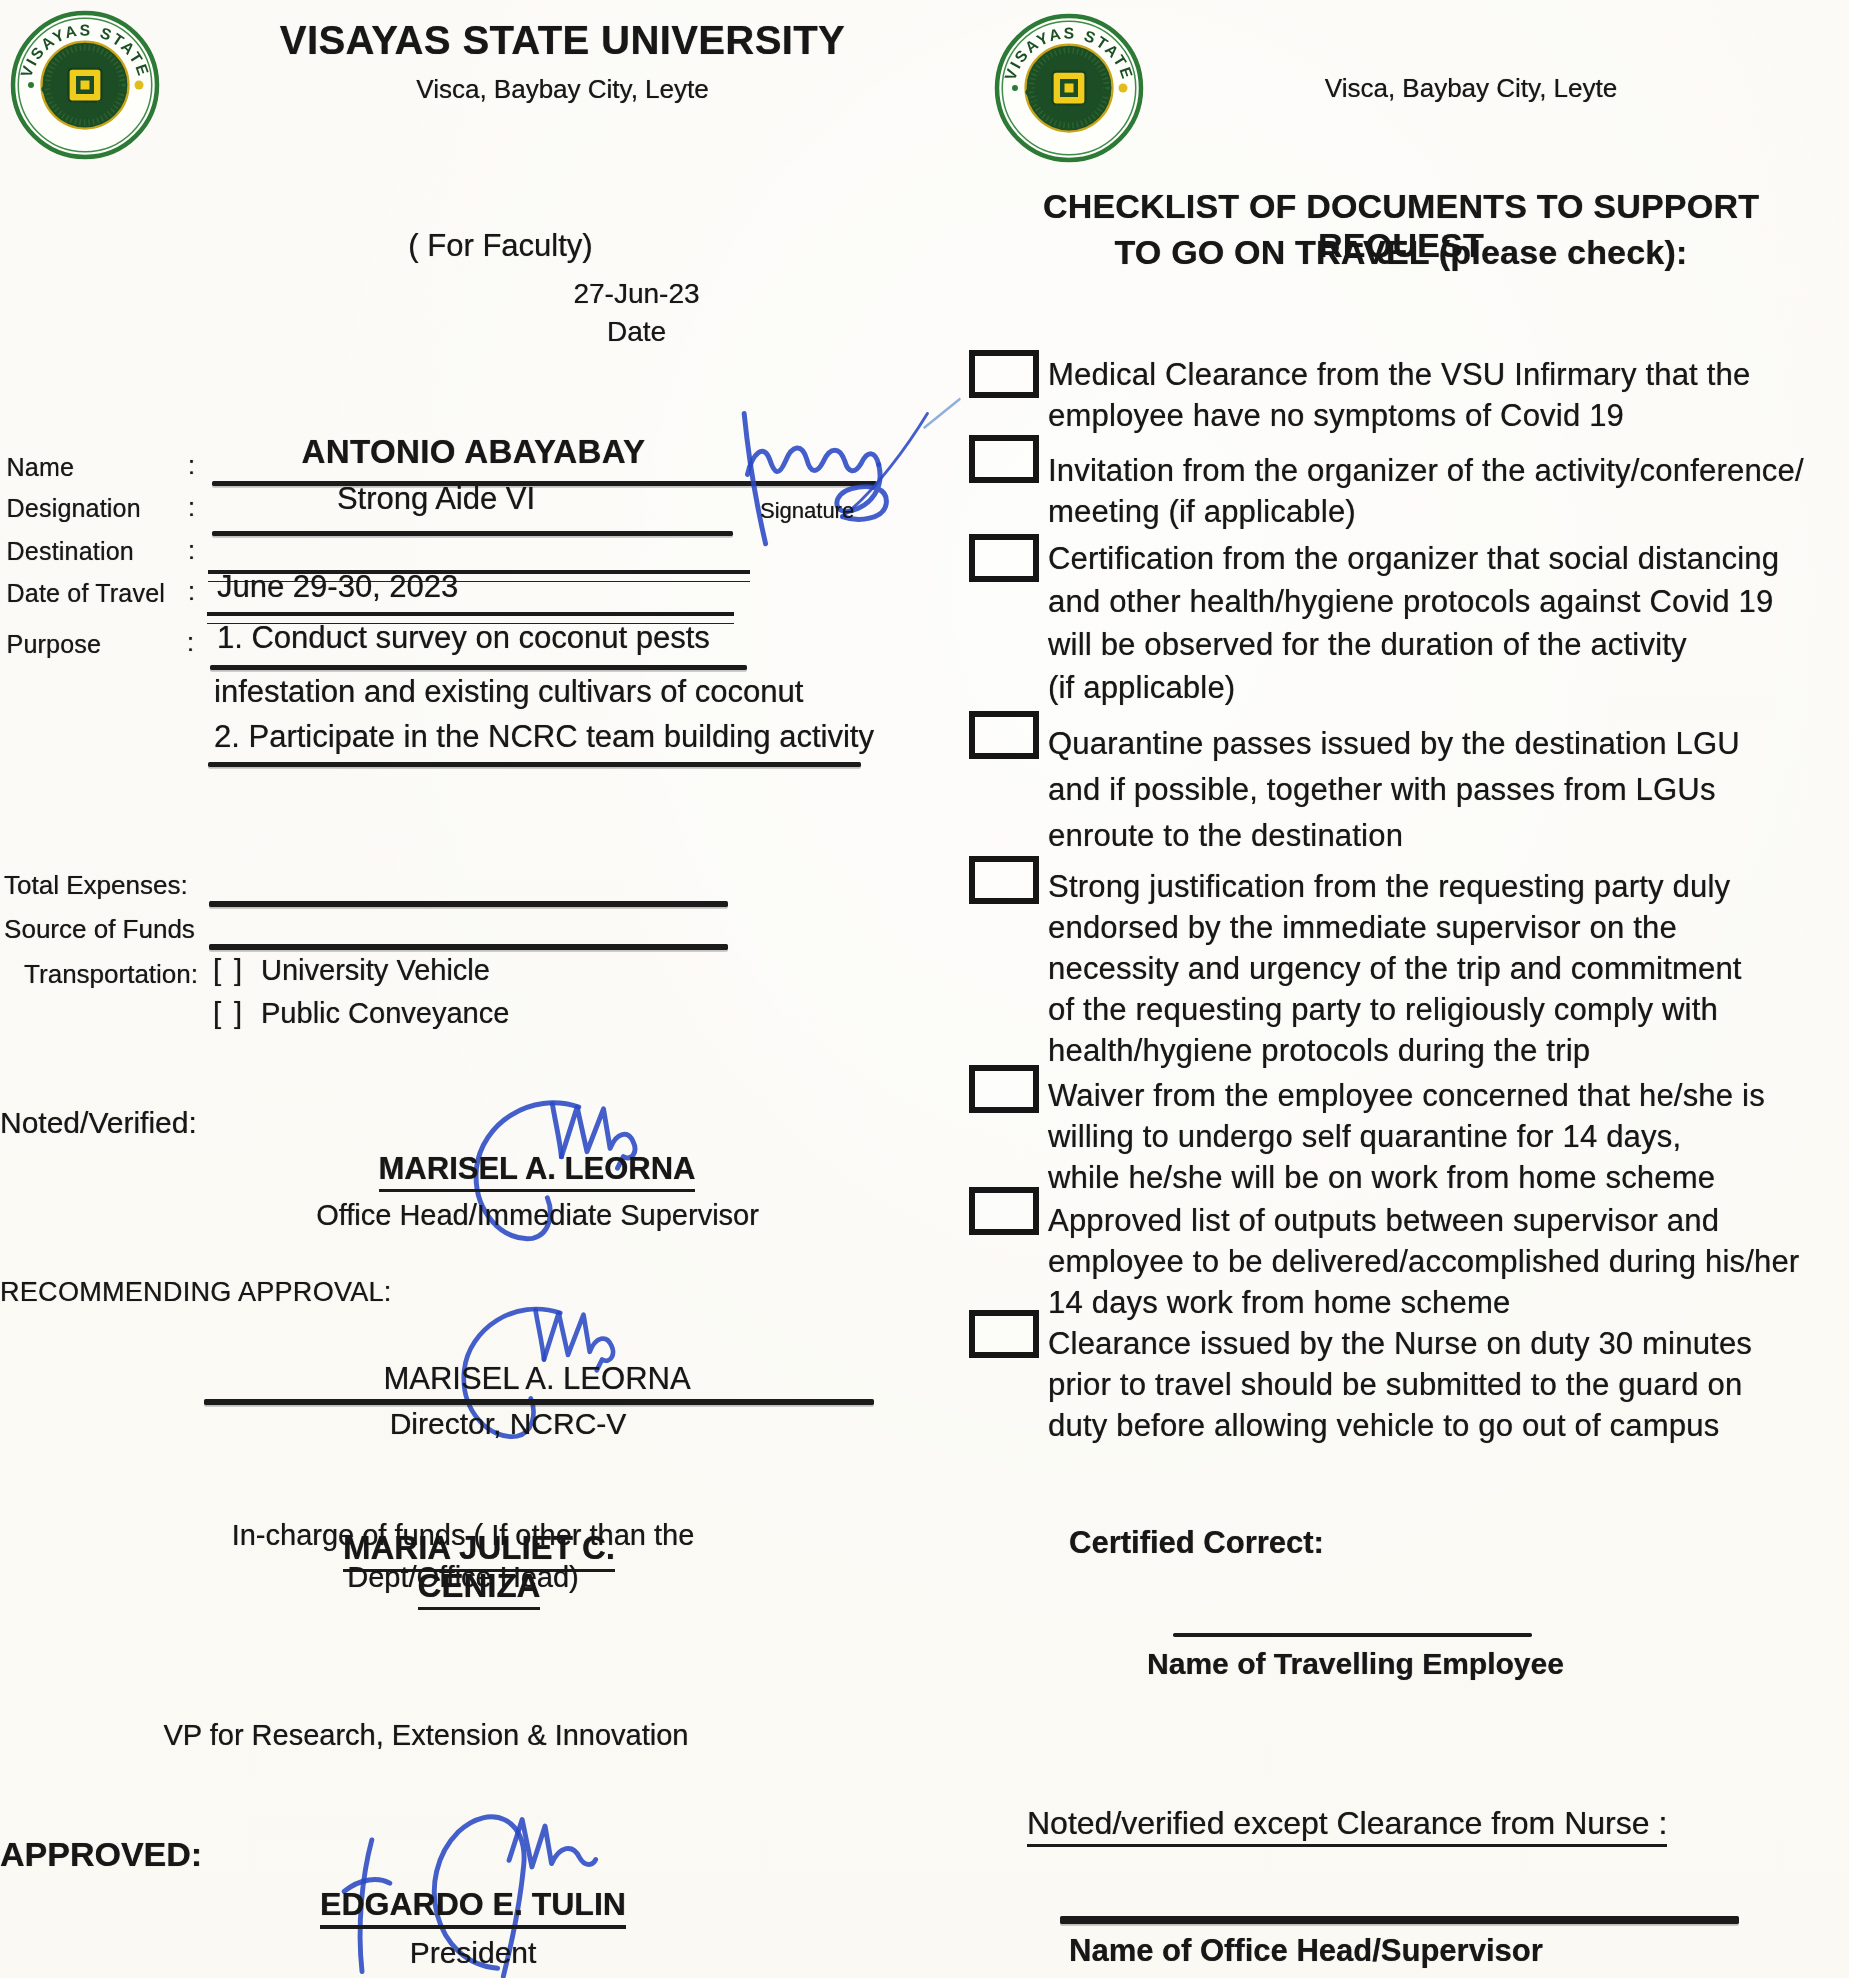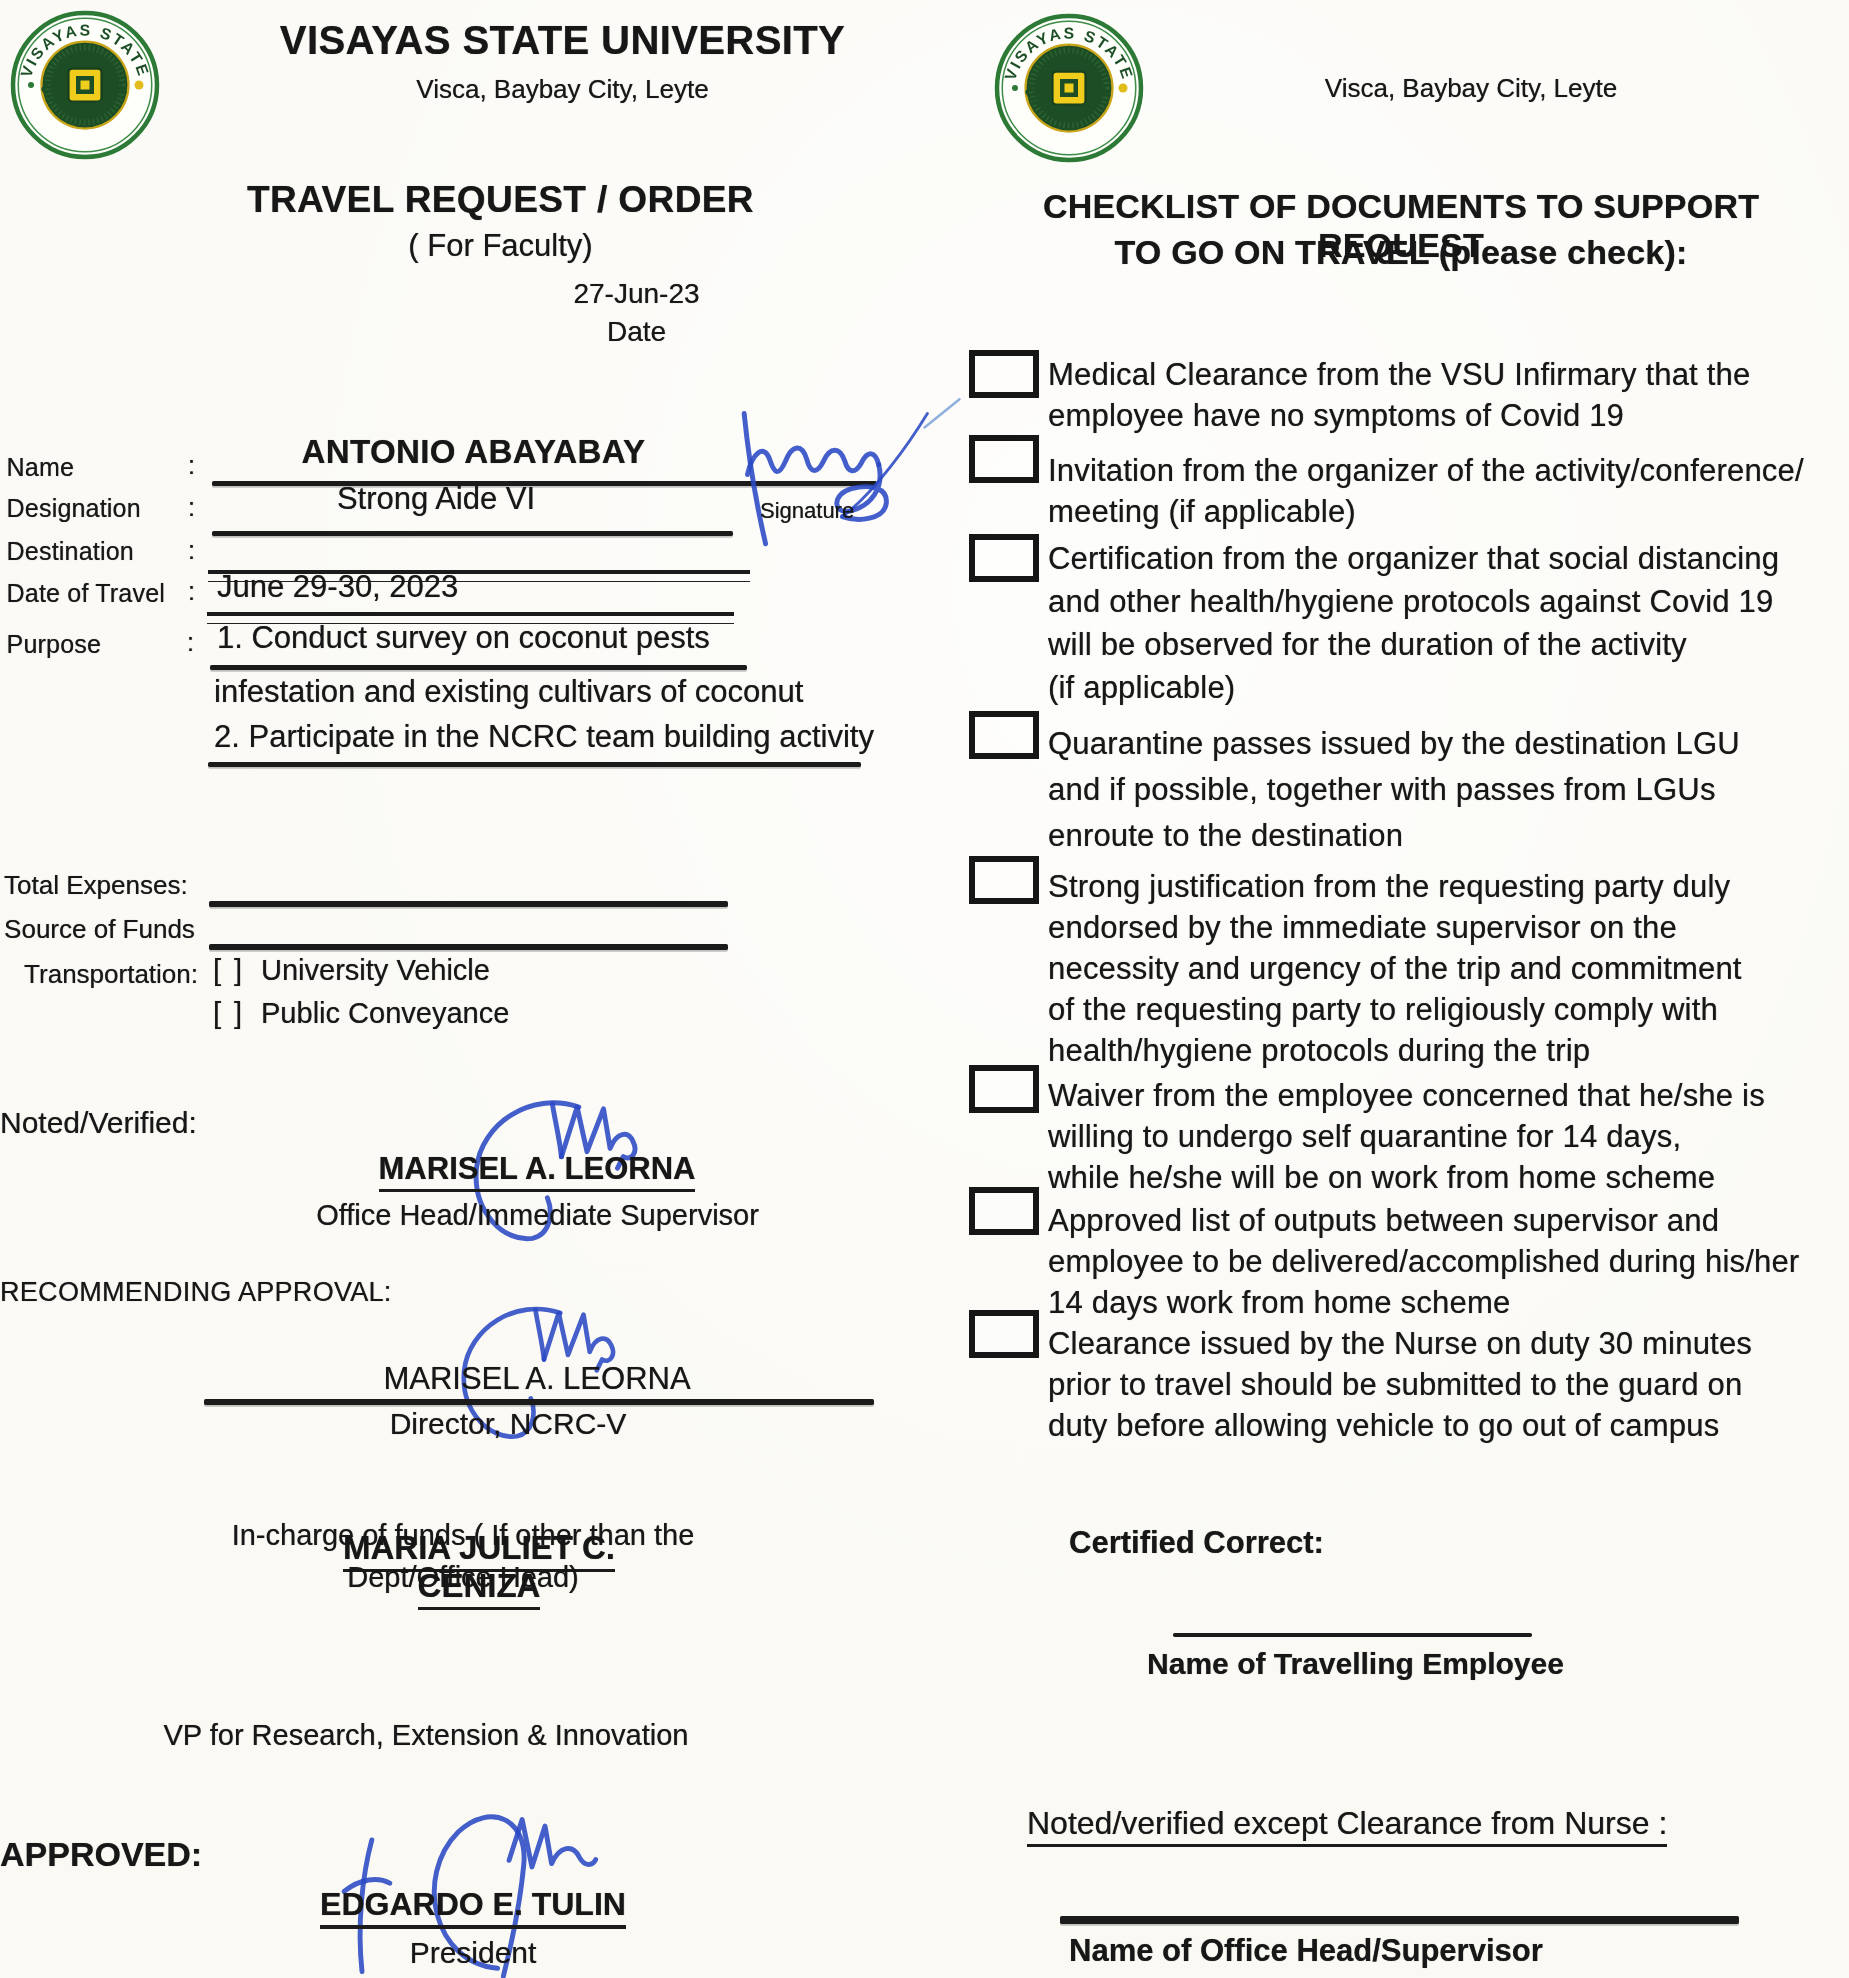--- a/index.html
+++ b/index.html
@@ -44,21 +44,20 @@
     <path id="arcBot1" d="M 34,92 A 71,71 0 0 0 166,92" fill="none"></path>
     <text class="seal-band" font-size="21"><textPath href="#arcTop1" startOffset="50%" text-anchor="middle">VISAYAS STATE</textPath></text>
     <text class="seal-band" font-size="19" letter-spacing="4"><textPath href="#arcBot1" startOffset="50%" text-anchor="middle">UNIVERSITY</textPath></text>
     <circle cx="172" cy="100" r="6" fill="#e2bc1a"></circle>
     <circle cx="28" cy="100" r="4" fill="#2c7a35"></circle>
   </svg>
 
   <div class="abs c b ink" style="left:207px;top:18px;width:711px;font-size:40px;letter-spacing:0.4px;">VISAYAS STATE UNIVERSITY</div>
   <div class="abs c ink" style="left:207px;top:74px;width:711px;font-size:26px;">Visca, Baybay City, Leyte</div>
 
-  <div class="abs c b ink" style="left:149px;top:179px;width:703px;font-size:37px;letter-spacing:0.4px;">TRAVEL REQUEST / ORDER</div>
   <div class="abs c ink" style="left:149px;top:228px;width:703px;font-size:31px;">( For Faculty)</div>
 
   <div class="abs c ink" style="left:463px;top:278px;width:347px;font-size:28px;">27-Jun-23</div>
   <div class="abs c ink" style="left:463px;top:316px;width:347px;font-size:28px;">Date</div>
 
   <div class="abs lbl ink" style="left:6.6px;top:453px;">Name</div>
   <div class="abs lbl ink" style="left:188px;top:451px;">:</div>
   <div class="abs c b ink" style="left:213px;top:433px;width:521px;font-size:33px;letter-spacing:0.4px;">ANTONIO ABAYABAY</div>
   <div class="hline" style="left:212px;top:481px;width:665px;height:5px;"></div>
 

